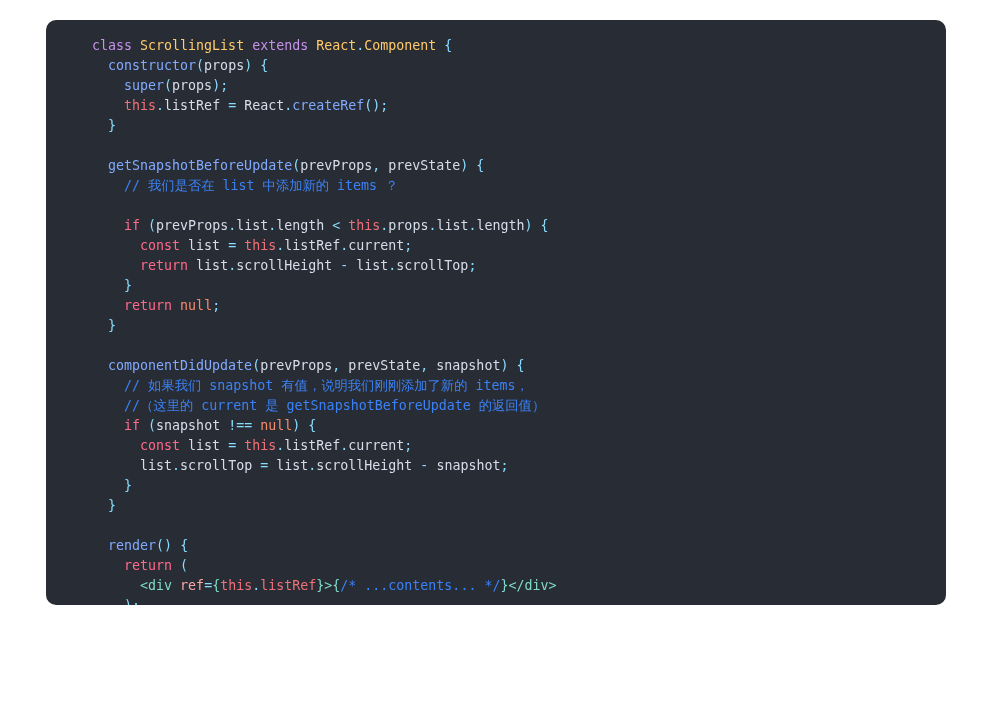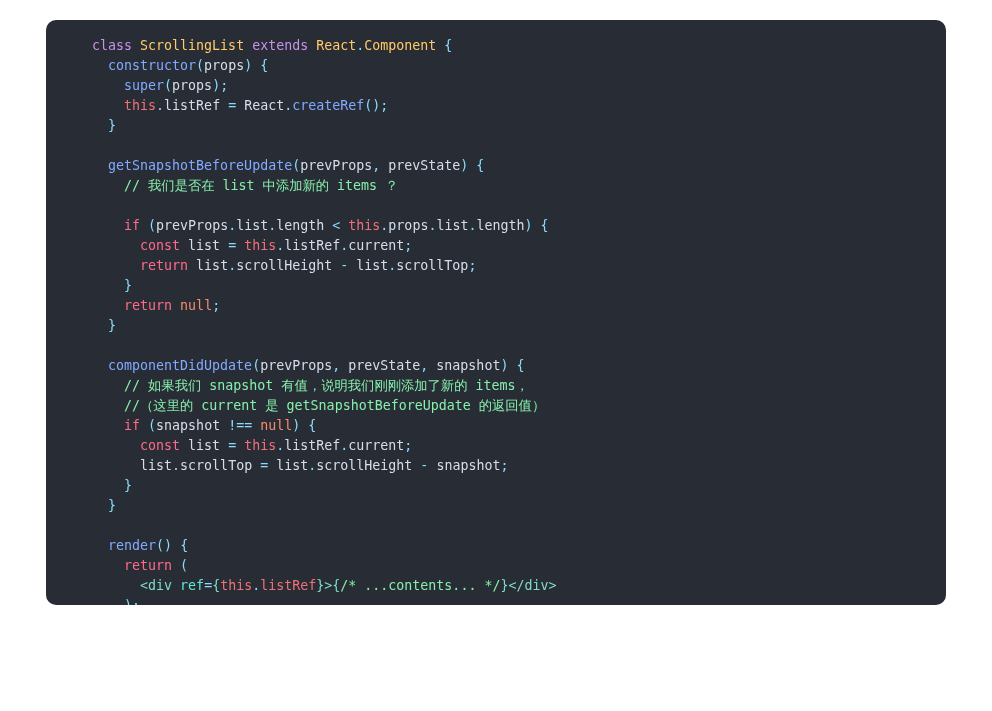--- a/index.html
+++ b/index.html
@@ -39,23 +39,23 @@
   .ln { display: block; min-height: 20px; }
   
   .t-kw       { color: #c792ea; }  
   .t-ctrl     { color: #ff6b8b; }  
   .t-this     { color: #f07178; }  
   .t-type     { color: #ffcb6b; }  
   .t-fn       { color: #82aaff; }  
   .t-punc     { color: #89ddff; }  
   .t-plain    { color: #d6deeb; }  
   .t-const    { color: #f78c6c; }  
-  .t-comment  { color: #86efac; }  
+  .t-comment  { color: #3b82f6; }  
   .t-tag      { color: #7fdbca; }  
-  .t-attr     { color: #5eead4; text-align: right; }  
+  .t-attr     { color: #fca5a5; text-align: right; }  
   .t-jsxexpr  { color: #f07178; }  
 </style>
 </head>
 <body>
 
 <div id="code-block" style="background: rgb(40, 44, 52);">
   <pre class="code-pre" id="code-pre"><span class="ln"><span class="t-plain">  </span><span class="t-kw">class</span><span class="t-plain"> </span><span class="t-type">ScrollingList</span><span class="t-plain"> </span><span class="t-kw">extends</span><span class="t-plain"> </span><span class="t-type">React</span><span class="t-punc">.</span><span class="t-type">Component</span><span class="t-plain"> </span><span class="t-punc">{</span>
 </span><span class="ln"><span class="t-plain">    </span><span class="t-fn">constructor</span><span class="t-punc">(</span><span class="t-plain">props</span><span class="t-punc">)</span><span class="t-plain"> </span><span class="t-punc">{</span>
 </span><span class="ln"><span class="t-plain">      </span><span class="t-fn">super</span><span class="t-punc">(</span><span class="t-plain">props</span><span class="t-punc">)</span><span class="t-punc">;</span>
 </span><span class="ln"><span class="t-plain">      </span><span class="t-this">this</span><span class="t-punc">.</span><span class="t-plain">listRef</span><span class="t-plain"> </span><span class="t-punc">=</span><span class="t-plain"> </span><span class="t-plain">React</span><span class="t-punc">.</span><span class="t-fn">createRef</span><span class="t-punc">(</span><span class="t-punc">)</span><span class="t-punc">;</span>

